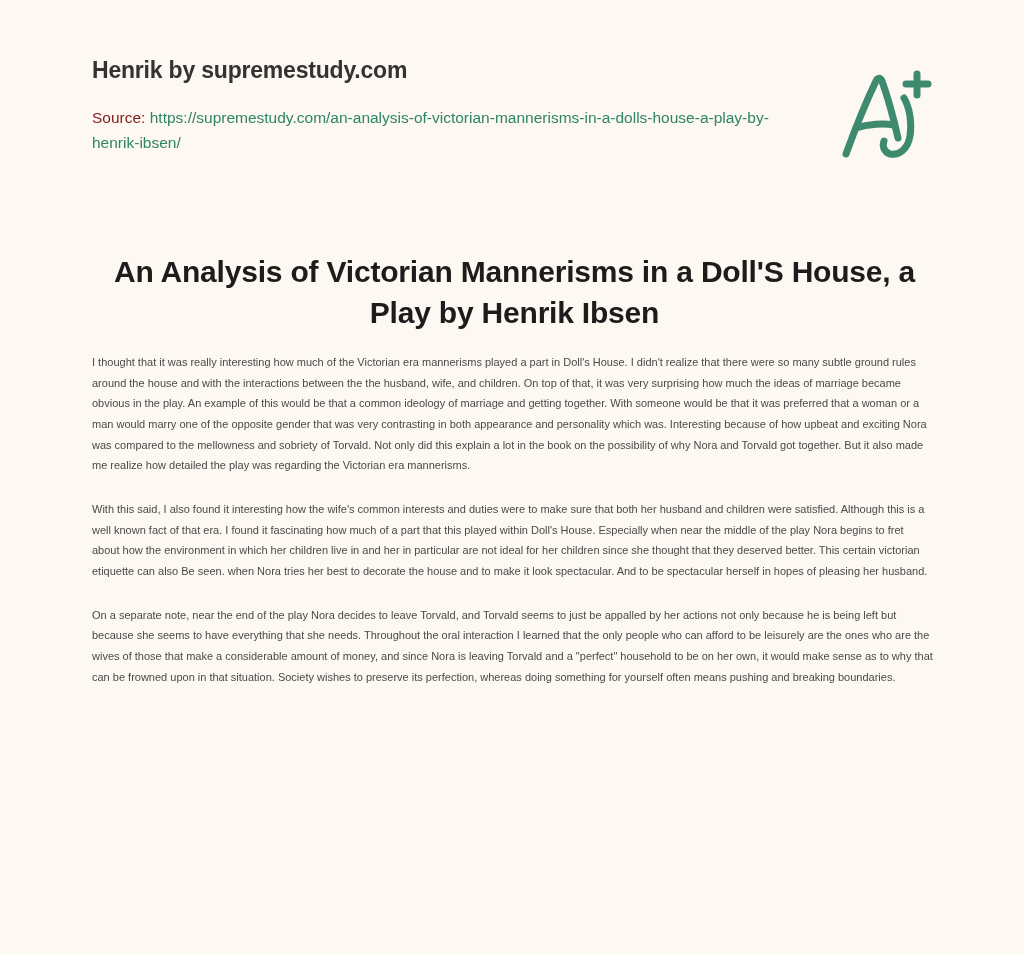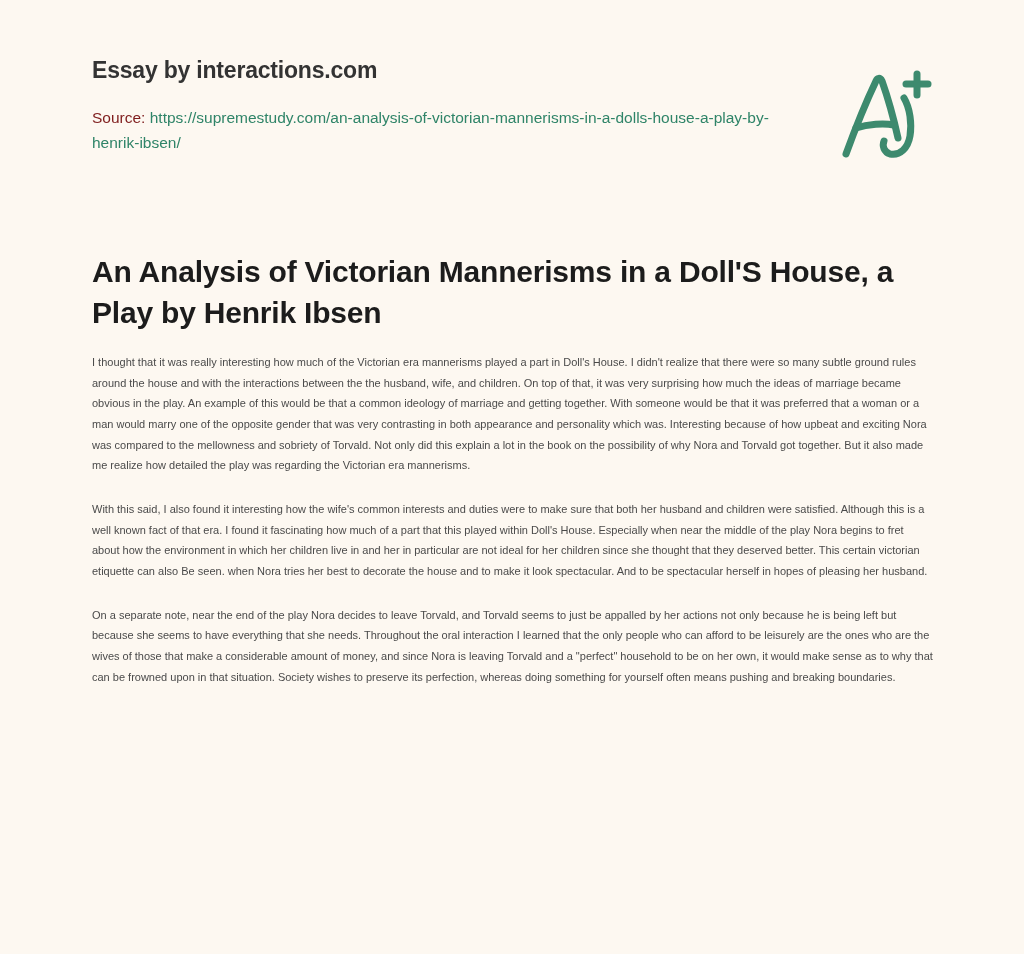--- a/index.html
+++ b/index.html
@@ -71,20 +71,21 @@
     position: absolute;
     left: 92px;
     top: 252px;
     width: 845px;
     margin: 0;
     font-size: 30px;
     font-weight: bold;
     line-height: 1.36;
     color: #1c1c1c;
     letter-spacing: -0.2px;
+    text-align: center;
   }
 
   
   .body-copy {
     position: absolute;
     left: 92px;
     top: 352px;
     width: 842px;
   }
   .body-copy p {
@@ -96,21 +97,21 @@
   .body-copy p:last-child {
     margin-bottom: 0;
   }
 </style>
 </head>
 <body>
 
 <div class="page">
 
   <div class="header">
-    <h1 class="essay-by">Essay by interactions.com</h1>
+    <h1 class="essay-by">Henrik by supremestudy.com</h1>
     <div class="source-line">
       <span class="source-label">Source:</span>
       <a class="source-url" href="#">https://supremestudy.com/an-analysis-of-victorian-mannerisms-in-a-dolls-house-a-play-by-henrik-ibsen/</a>
     </div>
   </div>
 
   <div class="logo">
     <svg viewBox="0 0 110 105" xmlns="http://www.w3.org/2000/svg" fill="none" stroke="#3d8a6e" stroke-width="7" stroke-linecap="round" stroke-linejoin="round">
       <path d="M14 92 C22 70 34 40 44 19 C45 16 48 15 50 19 C56 36 62 58 66 76"></path>
       <path d="M24 66 C36 62 52 61 62 63"></path>

